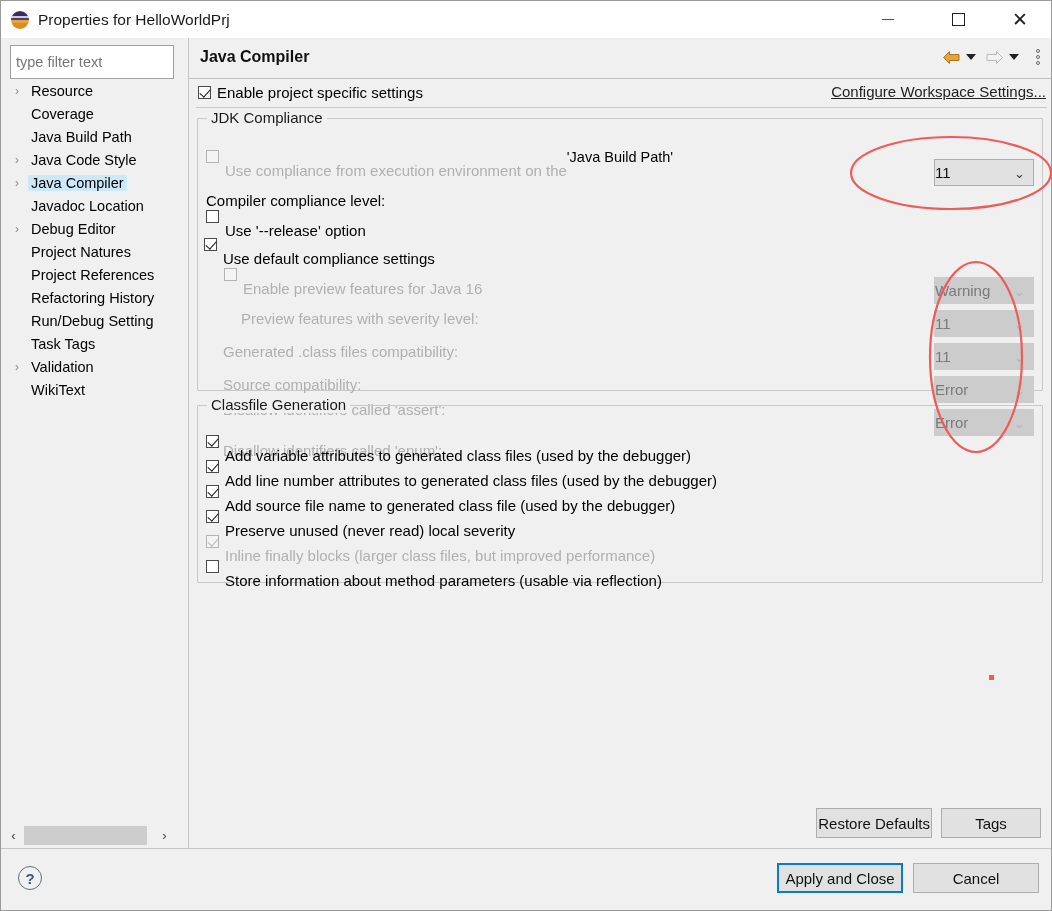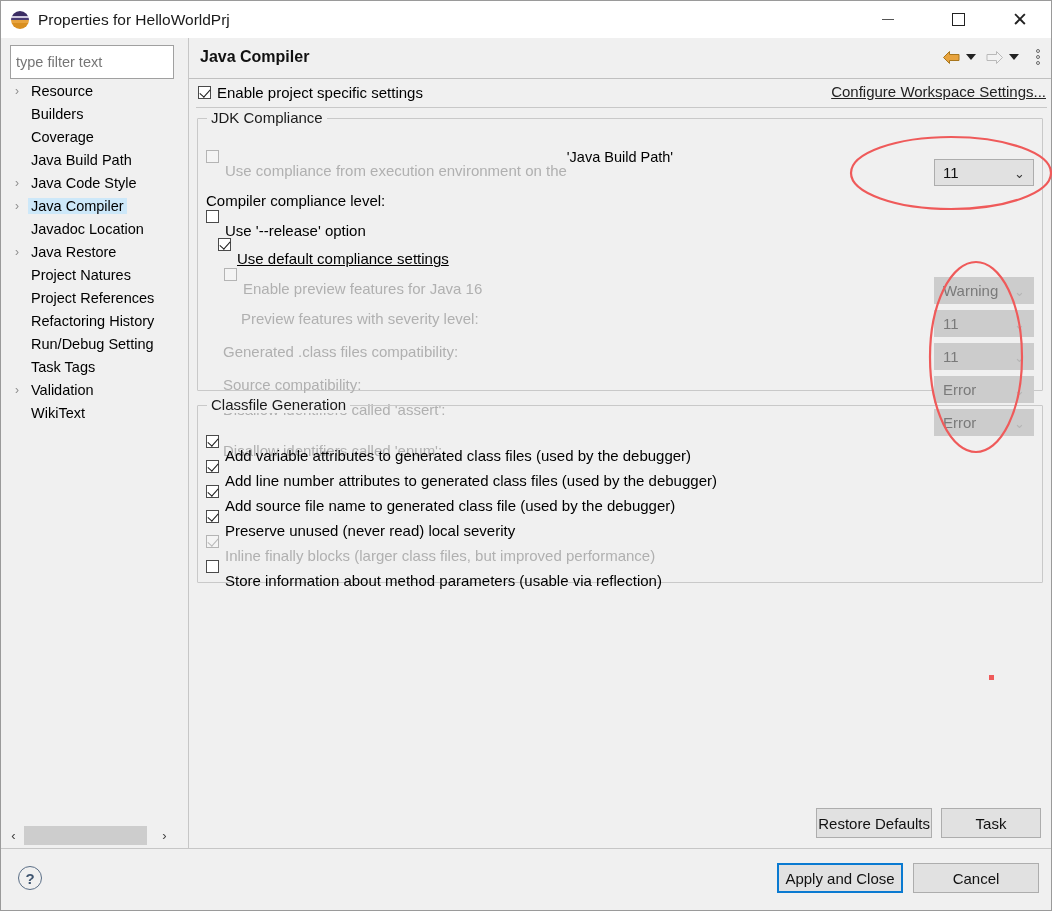--- a/index.html
+++ b/index.html
@@ -166,21 +166,21 @@
   #grp-classfile { left: 8px; top: 367px; width: 846px; height: 178px; }
 
   .row { position: absolute; display: flex; align-items: center; }
   .lbl { font-size: 15px; margin-top: 28px; }
   .lbl.dis { color: #b0b0b0; }
 
   
   .combo {
     position: absolute; width: 100px; height: 27px;
     background: #e1e1e1; border: 1px solid #adadad;
-    display: flex; align-items: center; padding-left: 8px;
+    display: flex; align-items: center; 
     font-size: 15px; color: #111;
   }
   .combo .arr {
     position: absolute; right: 8px; top: 50%; transform: translateY(-50%);
     font-size: 13px; color: #3a3a3a;
   }
   .combo.dis {
     background: #cccccc; border: 1px solid #cccccc; color: #7a7a7a;
   }
   .combo.dis .arr { color: #b5b5b5; }
@@ -237,45 +237,41 @@
   <div id="left-panel">
     <input id="filter-input" type="text" placeholder="type filter text" style="">
 
     <div id="tree">
       <div class="tree-item">
         <span class="tree-arrow">›</span>
         <span class="tree-label">Resource</span>
       </div>
       <div class="tree-item">
         <span class="tree-arrow empty">›</span>
-        <span class="tree-label">Builders</span>
-      </div>
-      <div class="tree-item">
-        <span class="tree-arrow empty">›</span>
         <span class="tree-label">Coverage</span>
       </div>
       <div class="tree-item">
         <span class="tree-arrow empty">›</span>
         <span class="tree-label">Java Build Path</span>
       </div>
       <div class="tree-item">
         <span class="tree-arrow">›</span>
         <span class="tree-label">Java Code Style</span>
       </div>
       <div class="tree-item selected">
         <span class="tree-arrow">›</span>
         <span class="tree-label">Java Compiler</span>
       </div>
       <div class="tree-item">
         <span class="tree-arrow empty">›</span>
         <span class="tree-label">Javadoc Location</span>
       </div>
       <div class="tree-item">
         <span class="tree-arrow">›</span>
-        <span class="tree-label">Java Restore</span>
+        <span class="tree-label">Debug Editor</span>
       </div>
       <div class="tree-item">
         <span class="tree-arrow empty">›</span>
         <span class="tree-label">Project Natures</span>
       </div>
       <div class="tree-item">
         <span class="tree-arrow empty">›</span>
         <span class="tree-label">Project References</span>
       </div>
       <div class="tree-item">
@@ -358,21 +354,21 @@
       <div class="combo" style="right:8px; top:40px;">
         <span>11</span>
         <span class="arr">⌄</span>
       </div>
 
       <div class="row cb-row" style="left:8px; top:75px;">
         <span class="cb"></span>
         <span class="lbl">Use '--release' option</span>
       </div>
 
-      <div class="row cb-row" style="left:20px; top:103px;text-decoration:underline;">
+      <div class="row cb-row" style="left:6px; top:103px;">
         <span class="cb checked"></span>
         <span class="lbl">Use default compliance settings</span>
       </div>
 
       <div class="row cb-row" style="left:26px; top:133px;">
         <span class="cb dis"></span>
         <span class="lbl dis">Enable preview features for Java 16</span>
       </div>
 
       <div class="row" style="left:43px; top:163px;">
@@ -440,21 +436,21 @@
         <span class="lbl dis">Inline finally blocks (larger class files, but improved performance)</span>
       </div>
       <div class="row cb-row" style="left:8px; top:138px;">
         <span class="cb"></span>
         <span class="lbl">Store information about method parameters (usable via reflection)</span>
       </div>
     </div>
 
     <div id="btn-bar-1">
       <div class="btn">Restore Defaults</div>
-      <div class="btn">Task</div>
+      <div class="btn">Tags</div>
     </div>
   </div>
 
   <div id="footer">
     <div id="help-btn">?</div>
     <div id="footer-btns">
       <div class="btn primary">Apply and Close</div>
       <div class="btn" style="min-width:126px;">Cancel</div>
     </div>
   </div>

